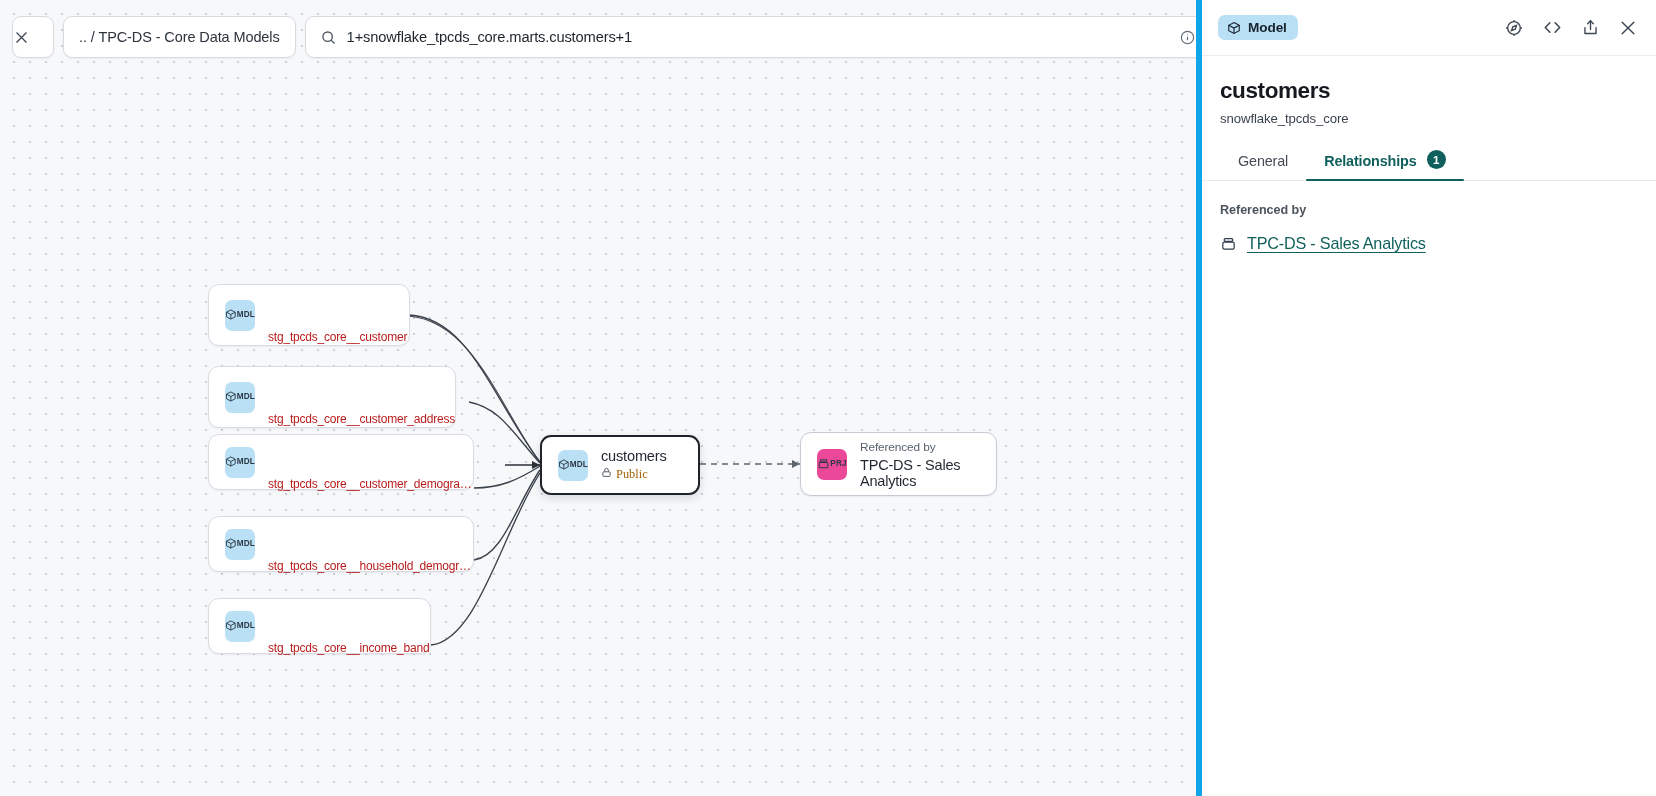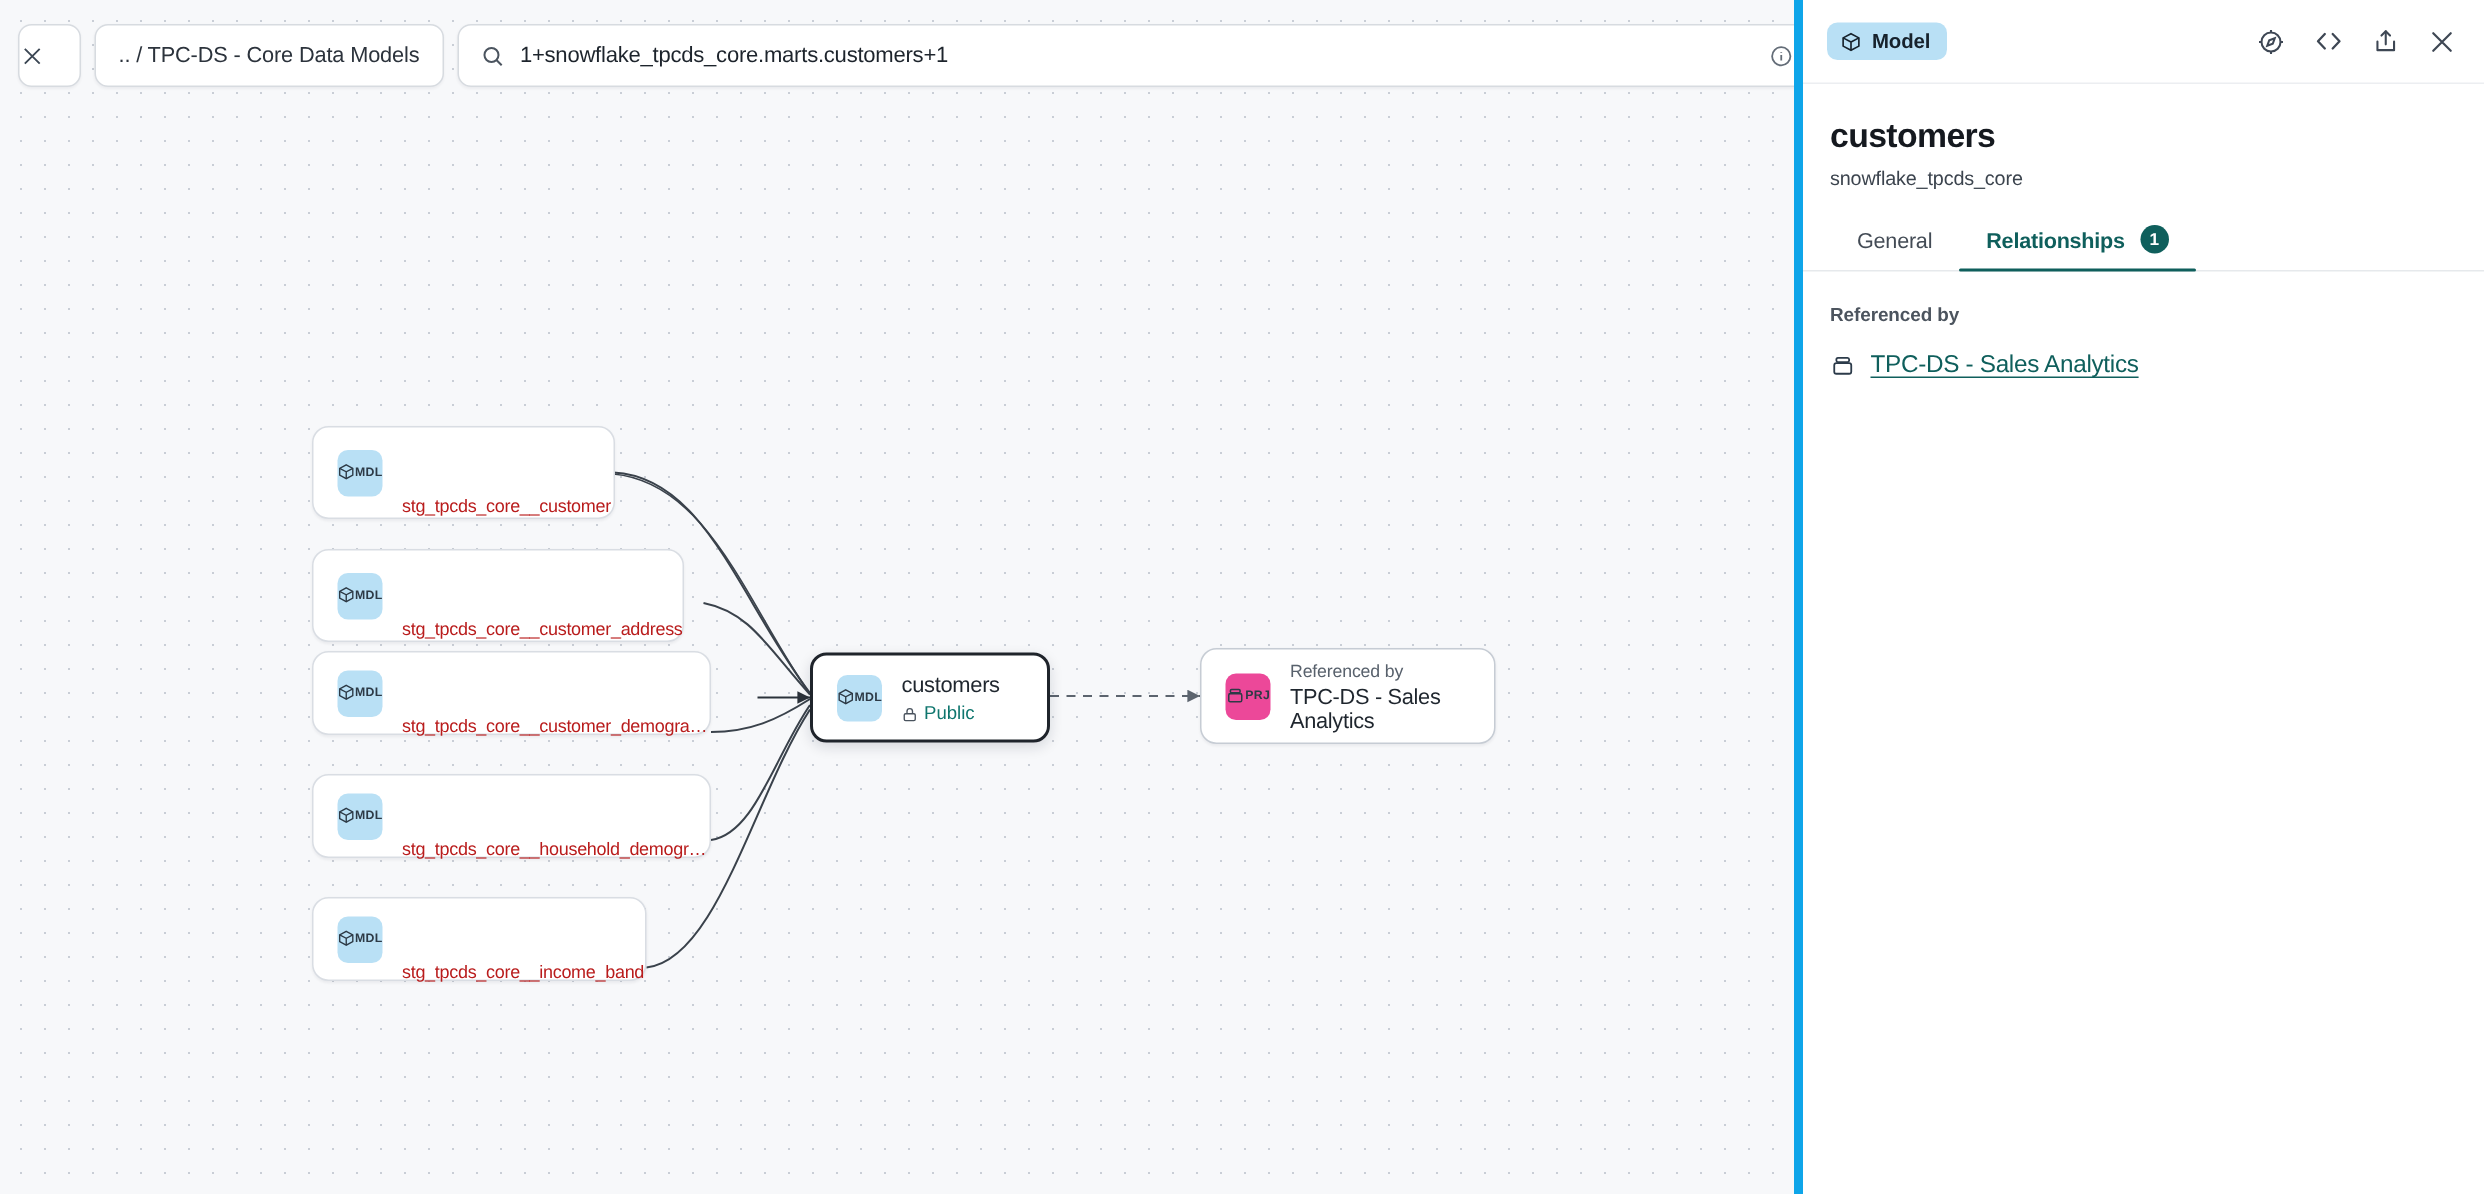--- a/index.html
+++ b/index.html
@@ -80,21 +80,21 @@
     display: flex; flex-direction: row; align-items: center; justify-content: center;
     gap: 0px; flex: none; margin-right: 13px;
   }
   .badge.prj { background: #ec4899; }
   .badge .bt { font-size: 8.2px; font-weight: 700; color: #2d3a46; letter-spacing: .2px; line-height: 8px; }
   .badge svg { display:block; margin-bottom:1px; }
 
   .node-label { font-size: 12px; color: #b91c1c; letter-spacing: -0.2px; white-space: nowrap; margin-top: 43px; }
   .node-stack { display: flex; flex-direction: column; justify-content: center; gap: 3px; }
   .node-title { font-size: 14.6px; color: #1f262e; letter-spacing: -0.2px; }
-  .node-sub { display: flex; align-items: flex-end; gap: 4px; font-size: 12.4px; color: #0f766e; }
+  .node-sub { display: flex; align-items: flex-start; gap: 4px; font-size: 12.4px; color: #a16207; font-family: Liberation Serif, serif; }
   .node-kicker { font-size: 11.8px; color: #58616c; letter-spacing: -0.1px; }
   .node-name2 { font-size: 14.5px; color: #1f262e; letter-spacing: -0.2px; }
 
   
   .panel {
     width: 460px; height: 796px; background: #ffffff;
     border-left: 6px solid #0ea5e9;
     flex: none; position: relative;
   }
   .panel-top {

